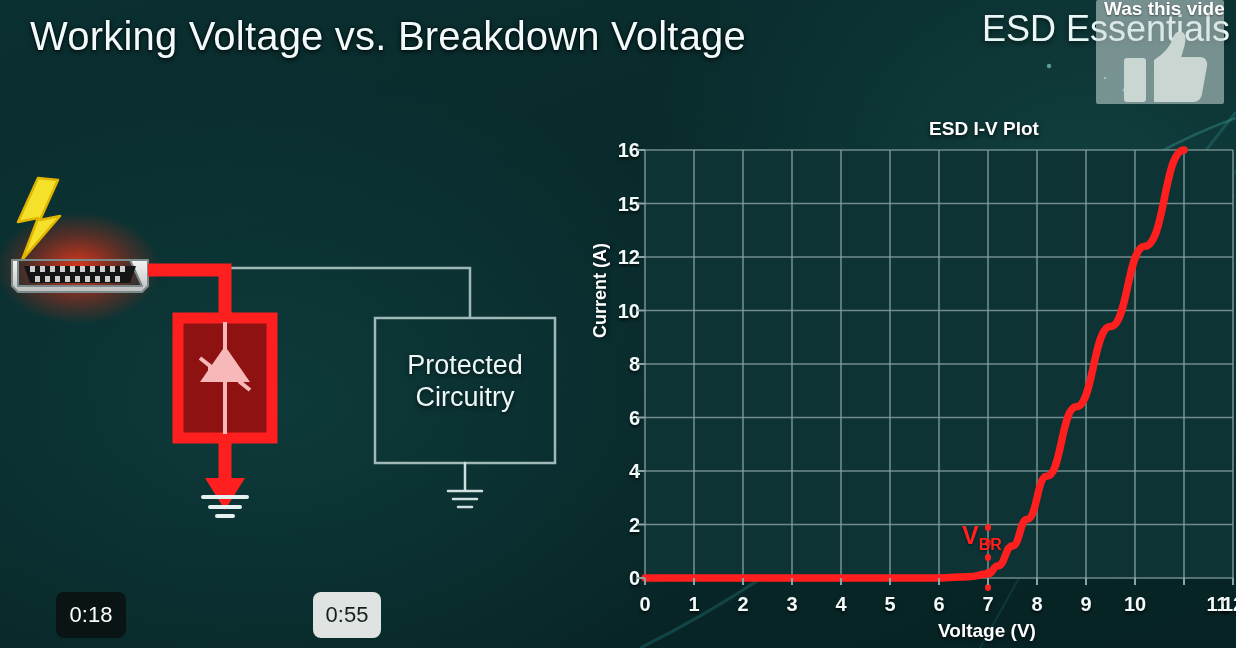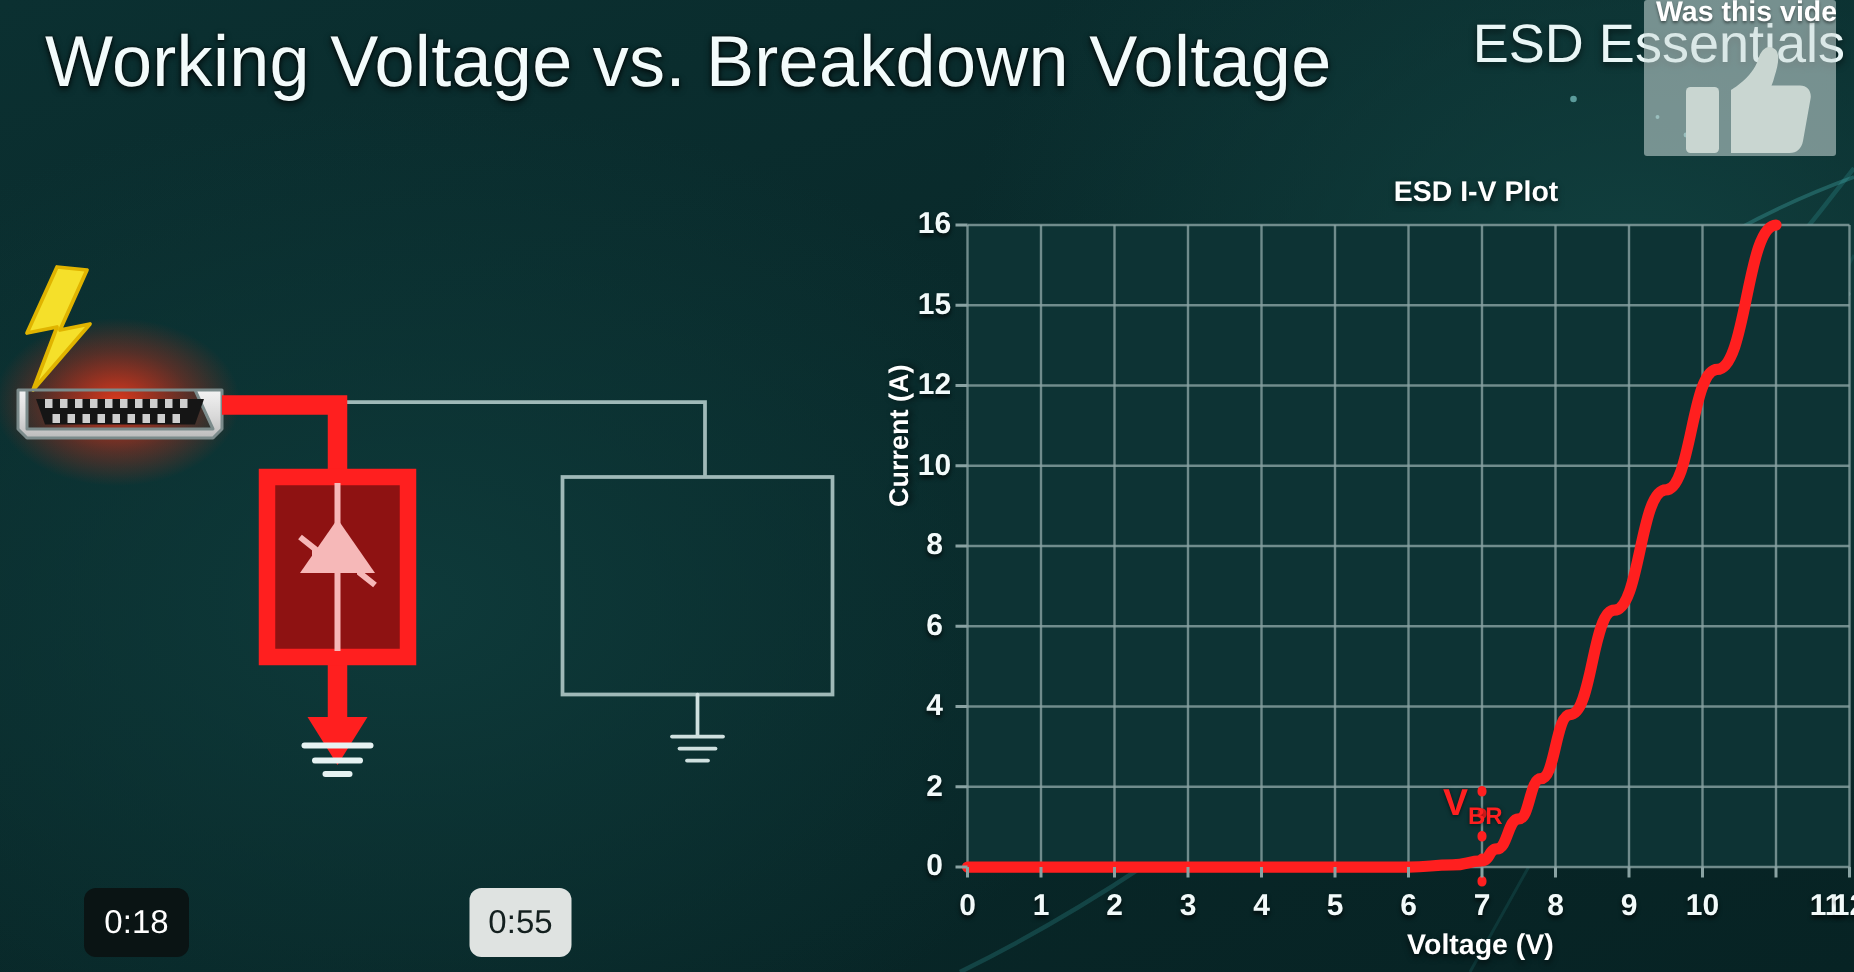--- a/index.html
+++ b/index.html
@@ -14,21 +14,21 @@
       radial-gradient(ellipse 700px 480px at 22% 62%, #0e3a3a 0%, rgba(10,43,44,0) 70%),
       radial-gradient(ellipse 620px 520px at 88% 30%, #11403f 0%, rgba(10,43,44,0) 72%),
       linear-gradient(160deg,#0b3031 0%, #09292a 45%, #072324 100%);
     overflow:hidden;
   }
   .arcwrap{ position:absolute; inset:0; pointer-events:none; }
 
   
   #title{
     position:absolute; left:30px; top:14px;
-    font-size:48px; font-weight:400; color:#f2fbfb; letter-spacing:.2px;
+    font-size:40px; font-weight:400; color:#f2fbfb; letter-spacing:.2px;
     text-shadow:0 2px 5px rgba(0,0,0,.75), 0 0 2px rgba(0,0,0,.9);
     white-space:nowrap;
   }
   #brand{
     position:absolute; right:6px; top:8px;
     font-size:36px; font-weight:400; color:#e9f6f6;
     text-shadow:0 2px 5px rgba(0,0,0,.6);
     white-space:nowrap;
   }
 
@@ -71,21 +71,21 @@
     transform:rotate(-90deg);
     font-size:18px; font-weight:700; color:#ffffff;
     text-shadow:0 2px 4px rgba(0,0,0,.7);
   }
   #xlabel{
     position:absolute; left:0; top:512px; width:818px; text-align:center;
     font-size:19px; font-weight:700; color:#ffffff;
     text-shadow:0 2px 4px rgba(0,0,0,.7);
   }
   .ytick{
-    position:absolute; right:0; width:34px; text-align:center;
+    position:absolute; right:0; width:34px; text-align:right;
     font-size:20px; font-weight:700; color:#f2fafa;
     text-shadow:0 2px 3px rgba(0,0,0,.75);
     transform:translateY(-50%);
   }
   .xtick{
     position:absolute; top:0; width:36px; text-align:center;
     font-size:20px; font-weight:700; color:#f2fafa;
     text-shadow:0 2px 3px rgba(0,0,0,.75);
     transform:translateX(-50%);
   }
@@ -222,20 +222,24 @@
       </g>
 
       <g stroke="#cfe0df" stroke-width="2.5" stroke-linecap="round">
         <path d="M465 313 L465 340"></path>
         <path d="M448 341 L482 341"></path>
         <path d="M453 349 L477 349"></path>
         <path d="M458 357 L472 357"></path>
       </g>
     </svg>
 
+    <div class="lbl" id="prot-label">
+      <div>Protected</div>
+      <div>Circuitry</div>
+    </div>
   </div>
 
   <div id="chart">
     <div id="chart-title">ESD I-V Plot</div>
     <div id="ylabel">Current (A)</div>
     <div id="xlabel">Voltage (V)</div>
 
     <div id="ytick-host" style="position:absolute;left:0;top:0;width:62px;height:540px;">
         <div class="ytick" style="top: 470px;">0</div>
         <div class="ytick" style="top: 416.5px;">2</div>

